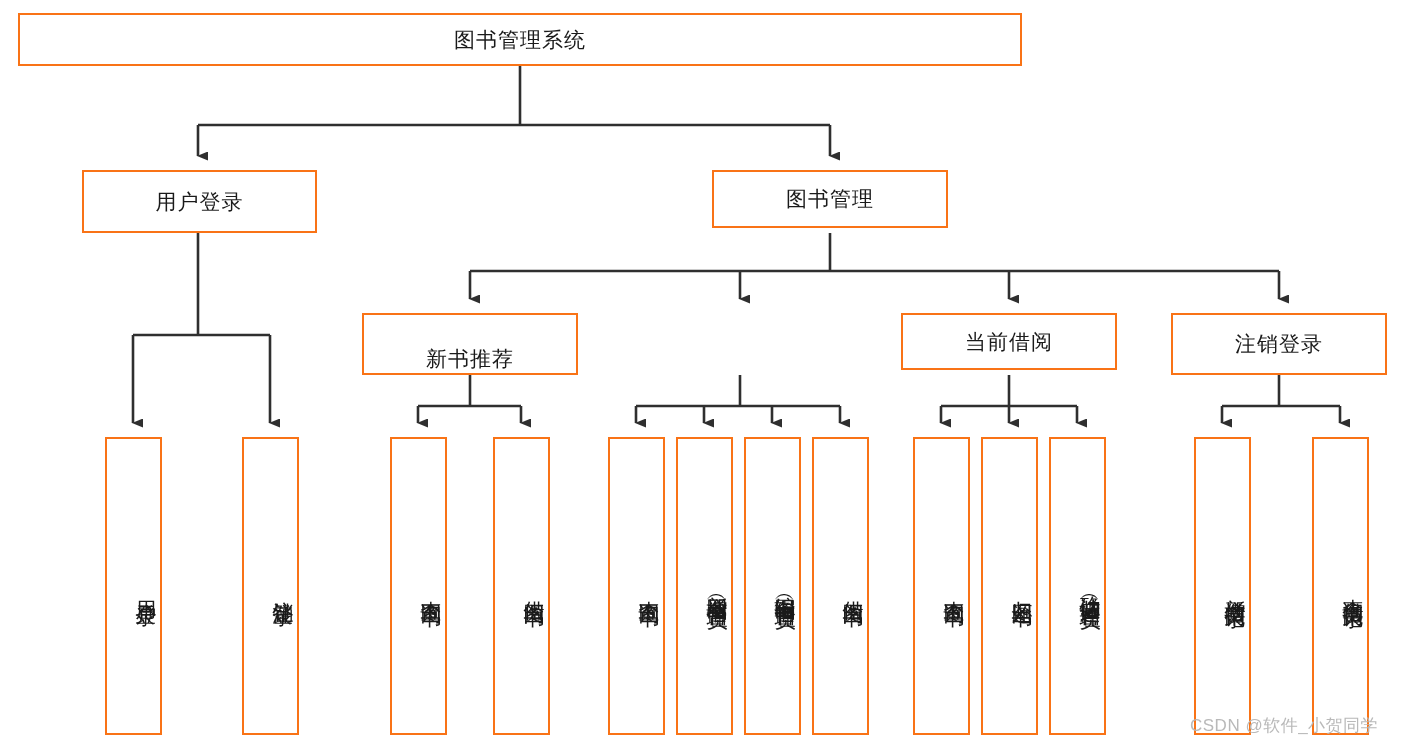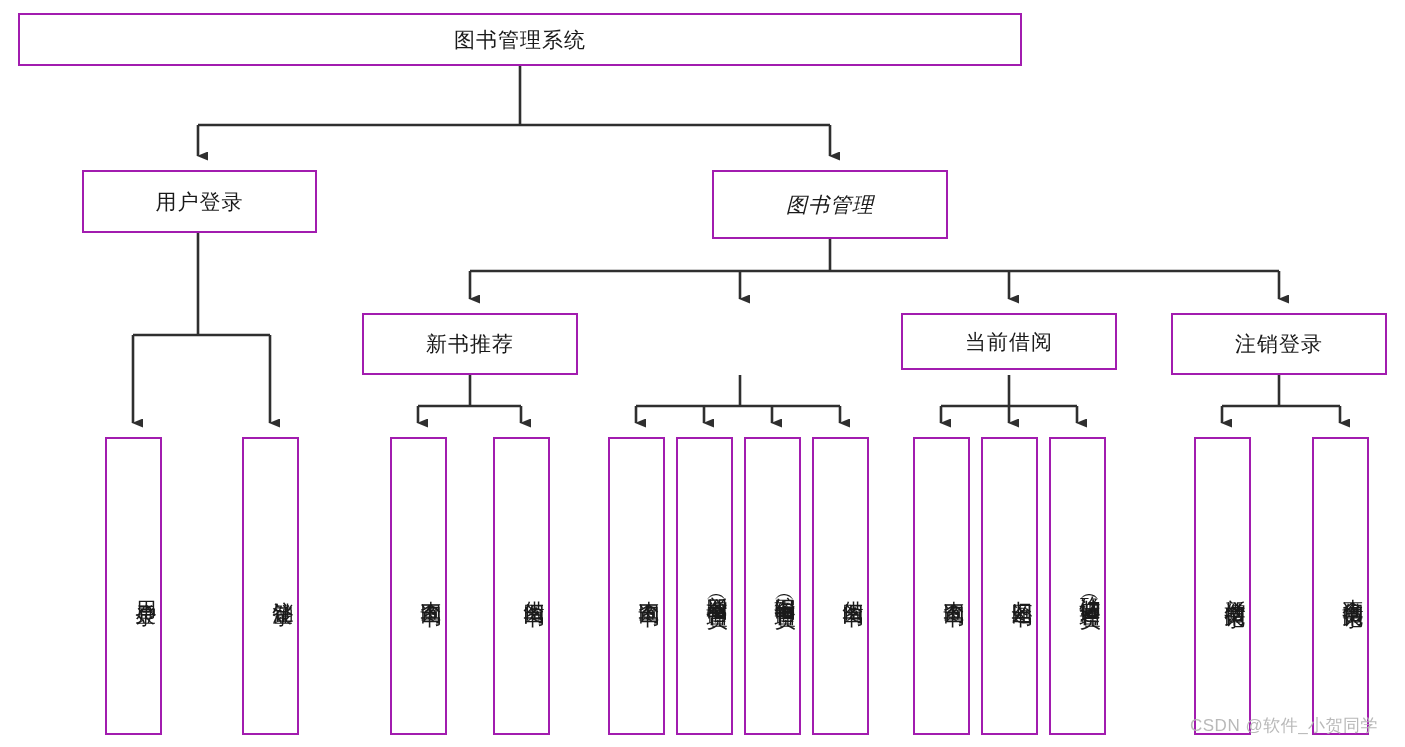--- a/index.html
+++ b/index.html
@@ -22,21 +22,21 @@
     left: 0;
     top: 0;
     width: 1405px;
     height: 747px;
     pointer-events: none;
   }
   .node {
     position: absolute;
     box-sizing: border-box;
     background: #ffffff;
-    border: 2px solid #a21caf;
+    border: 2px solid #f97316;
     display: flex;
     align-items: center;
     justify-content: center;
     color: #1a1a1a;
   }
   .node.horiz {
     font-size: 21px;
     letter-spacing: 1px;
   }
   .node.vert {
@@ -119,25 +119,25 @@
     </g>
   </svg>
 
   <div class="node horiz" style="left:18px; top:13px; width:1004px; height:53px;">
     <span class="node-label">图书管理系统</span>
   </div>
 
   <div class="node horiz" style="left:82px; top:170px; width:235px; height:63px;">
     <span class="node-label">用户登录</span>
   </div>
-  <div class="node horiz" style="left:712px; top:170px; width:236px; height:69px;font-style:italic;">
+  <div class="node horiz" style="left:712px; top:170px; width:236px; height:58px;">
     <span class="node-label">图书管理</span>
   </div>
 
-  <div class="node horiz" style="left:362px; top:313px; width:216px; height:62px;">
+  <div class="node horiz" style="left:362px; top:313px; width:216px; height:62px;align-items:flex-end;">
     <span class="node-label">新书推荐</span>
   </div>
   <div class="node horiz" style="left:901px; top:313px; width:216px; height:57px;">
     <span class="node-label">当前借阅</span>
   </div>
   <div class="node horiz" style="left:1171px; top:313px; width:216px; height:62px;">
     <span class="node-label">注销登录</span>
   </div>
 
   <div class="node vert" style="left:105px; top:437px; width:57px; height:298px;">

